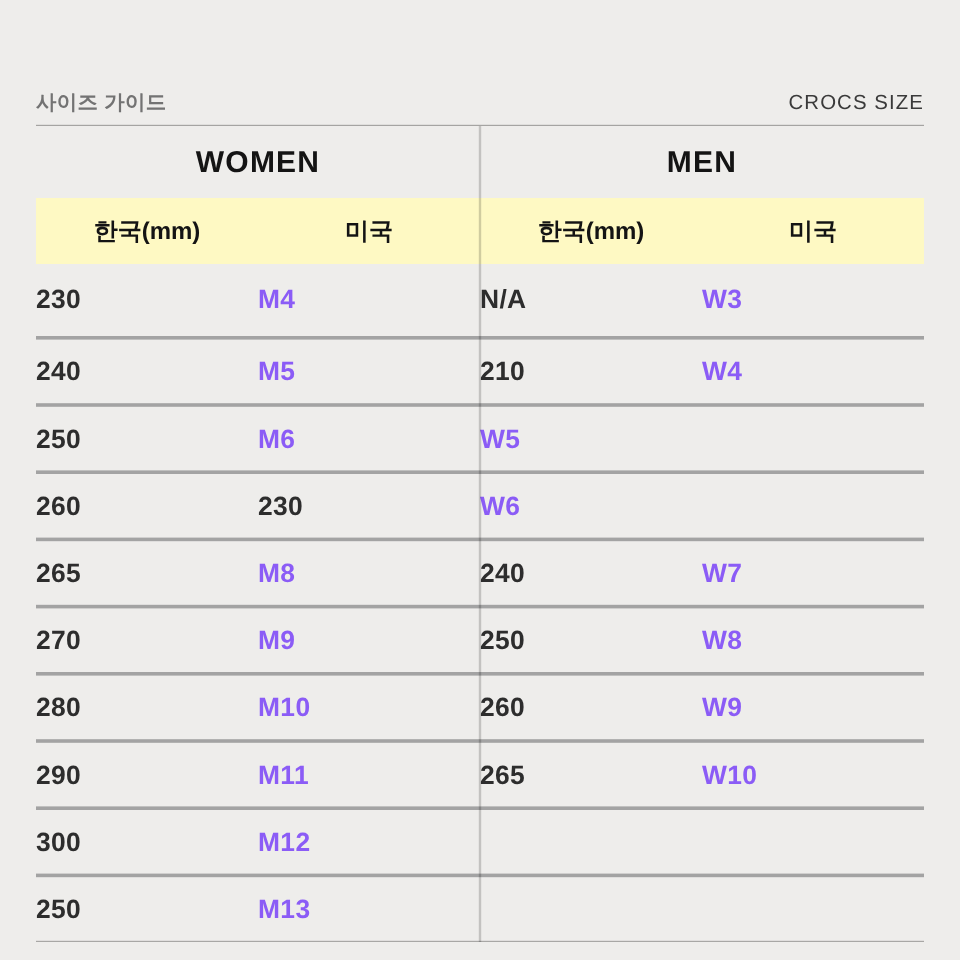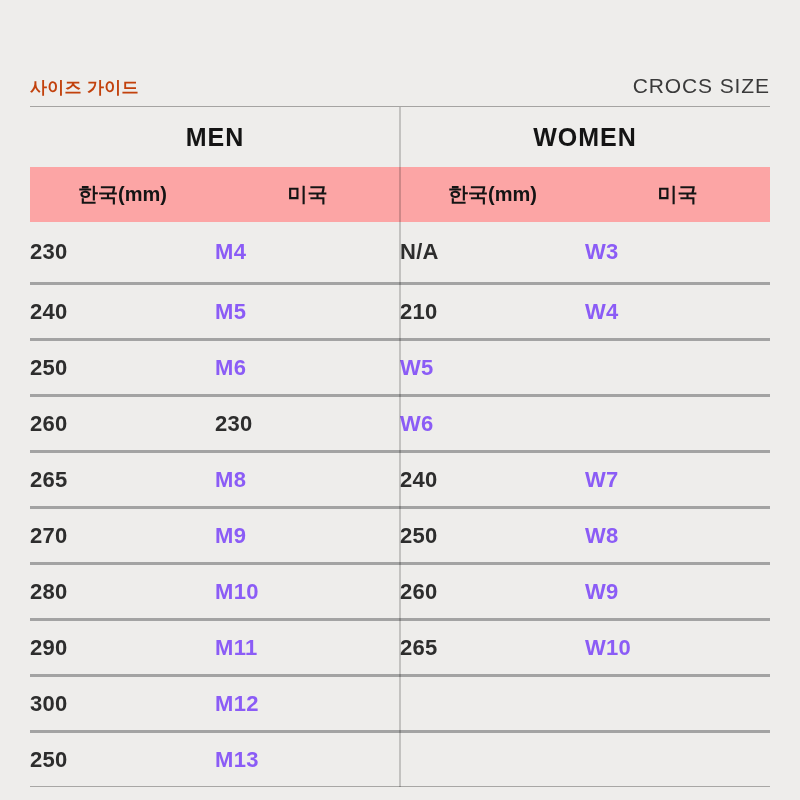--- a/index.html
+++ b/index.html
@@ -9,43 +9,43 @@
     font-family: "Liberation Sans", "DejaVu Sans", sans-serif;
     overflow: hidden;
   }
   .content { width: 740px; margin-left: 30px; }
 
   .top-bar {
     display: flex; justify-content: space-between; align-items: baseline;
     padding-top: 74px; padding-bottom: 7px;
     border-bottom: 1px solid #a5a4a2;
   }
-  .guide-title { font-size: 17px; font-weight: 700; color: #c2410c; letter-spacing: 0.3px; }
-  .brand-label { font-size: 21px; font-weight: 400; color: #3a3a3a; letter-spacing: 0.9px; }
+  .guide-title { font-size: 17px; font-weight: 700; color: #737373; letter-spacing: 0.3px; }
+  .brand-label { font-size: 17px; font-weight: 400; color: #3a3a3a; letter-spacing: 0.9px; }
 
   .table-wrap { position: relative; }
   .v-divider {
     position: absolute; left: 369px; top: 0; bottom: 0; width: 2px;
     background: rgba(0,0,0,0.18);
     z-index: 2;
   }
 
   .section-headers {
     display: grid; grid-template-columns: 1fr 1fr;
     height: 60px; align-items: center;
   }
   .section-header {
     text-align: center; font-size: 25px; font-weight: 700;
     color: #141414; letter-spacing: 1px;
   }
 
   .green-band {
     display: grid; grid-template-columns: repeat(4, 1fr);
     height: 55px; align-items: center;
-    background: #fca5a5;
+    background: #fef9c3;
   }
   .band-cell {
     text-align: center; font-size: 20px; font-weight: 700; color: #141414;
   }
 
   .rows { border-bottom: 1px solid #a8a7a5; }
   .row {
     display: grid; grid-template-columns: repeat(4, 1fr);
     height: 56px; align-items: center;
     border-top: 3px solid #a3a3a3;
@@ -62,22 +62,22 @@
 
   <div class="top-bar">
     <span class="guide-title">사이즈 가이드</span>
     <span class="brand-label">CROCS SIZE</span>
   </div>
 
   <div class="table-wrap">
     <div class="v-divider"></div>
 
     <div class="section-headers">
+      <div class="section-header">WOMEN</div>
       <div class="section-header">MEN</div>
-      <div class="section-header">WOMEN</div>
     </div>
 
     <div class="green-band">
       <div class="band-cell">한국(mm)</div>
       <div class="band-cell">미국</div>
       <div class="band-cell">한국(mm)</div>
       <div class="band-cell">미국</div>
     </div>
 
     <div class="rows" id="rows">

